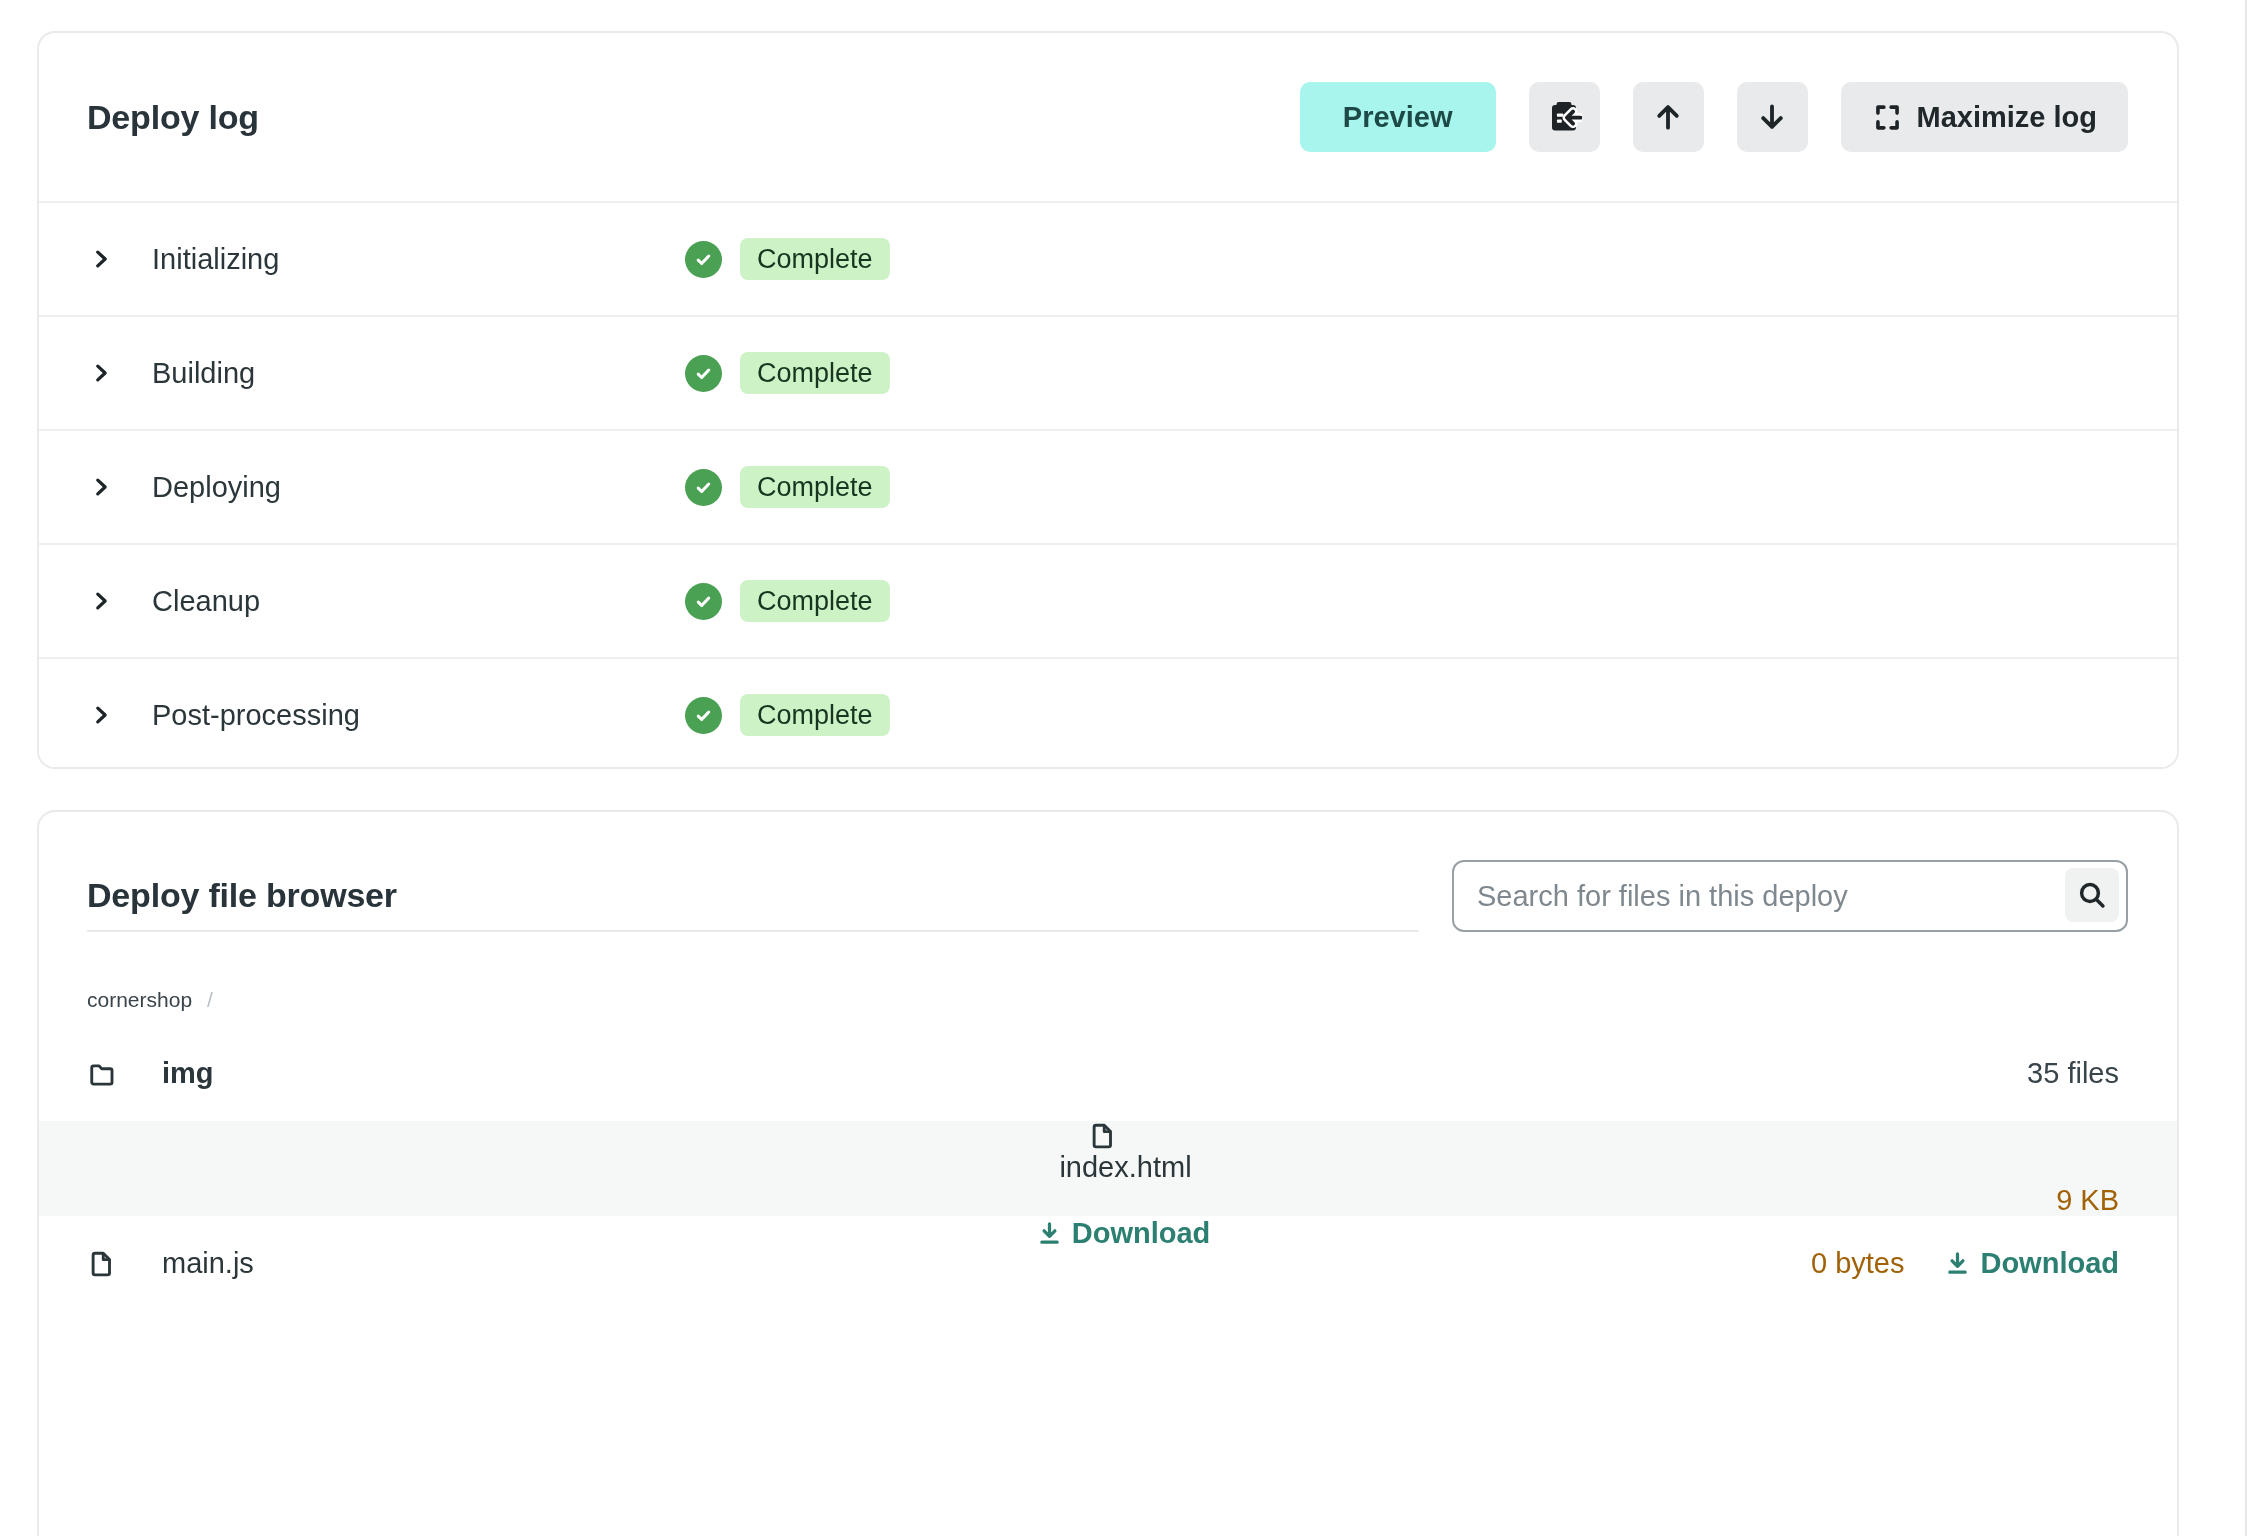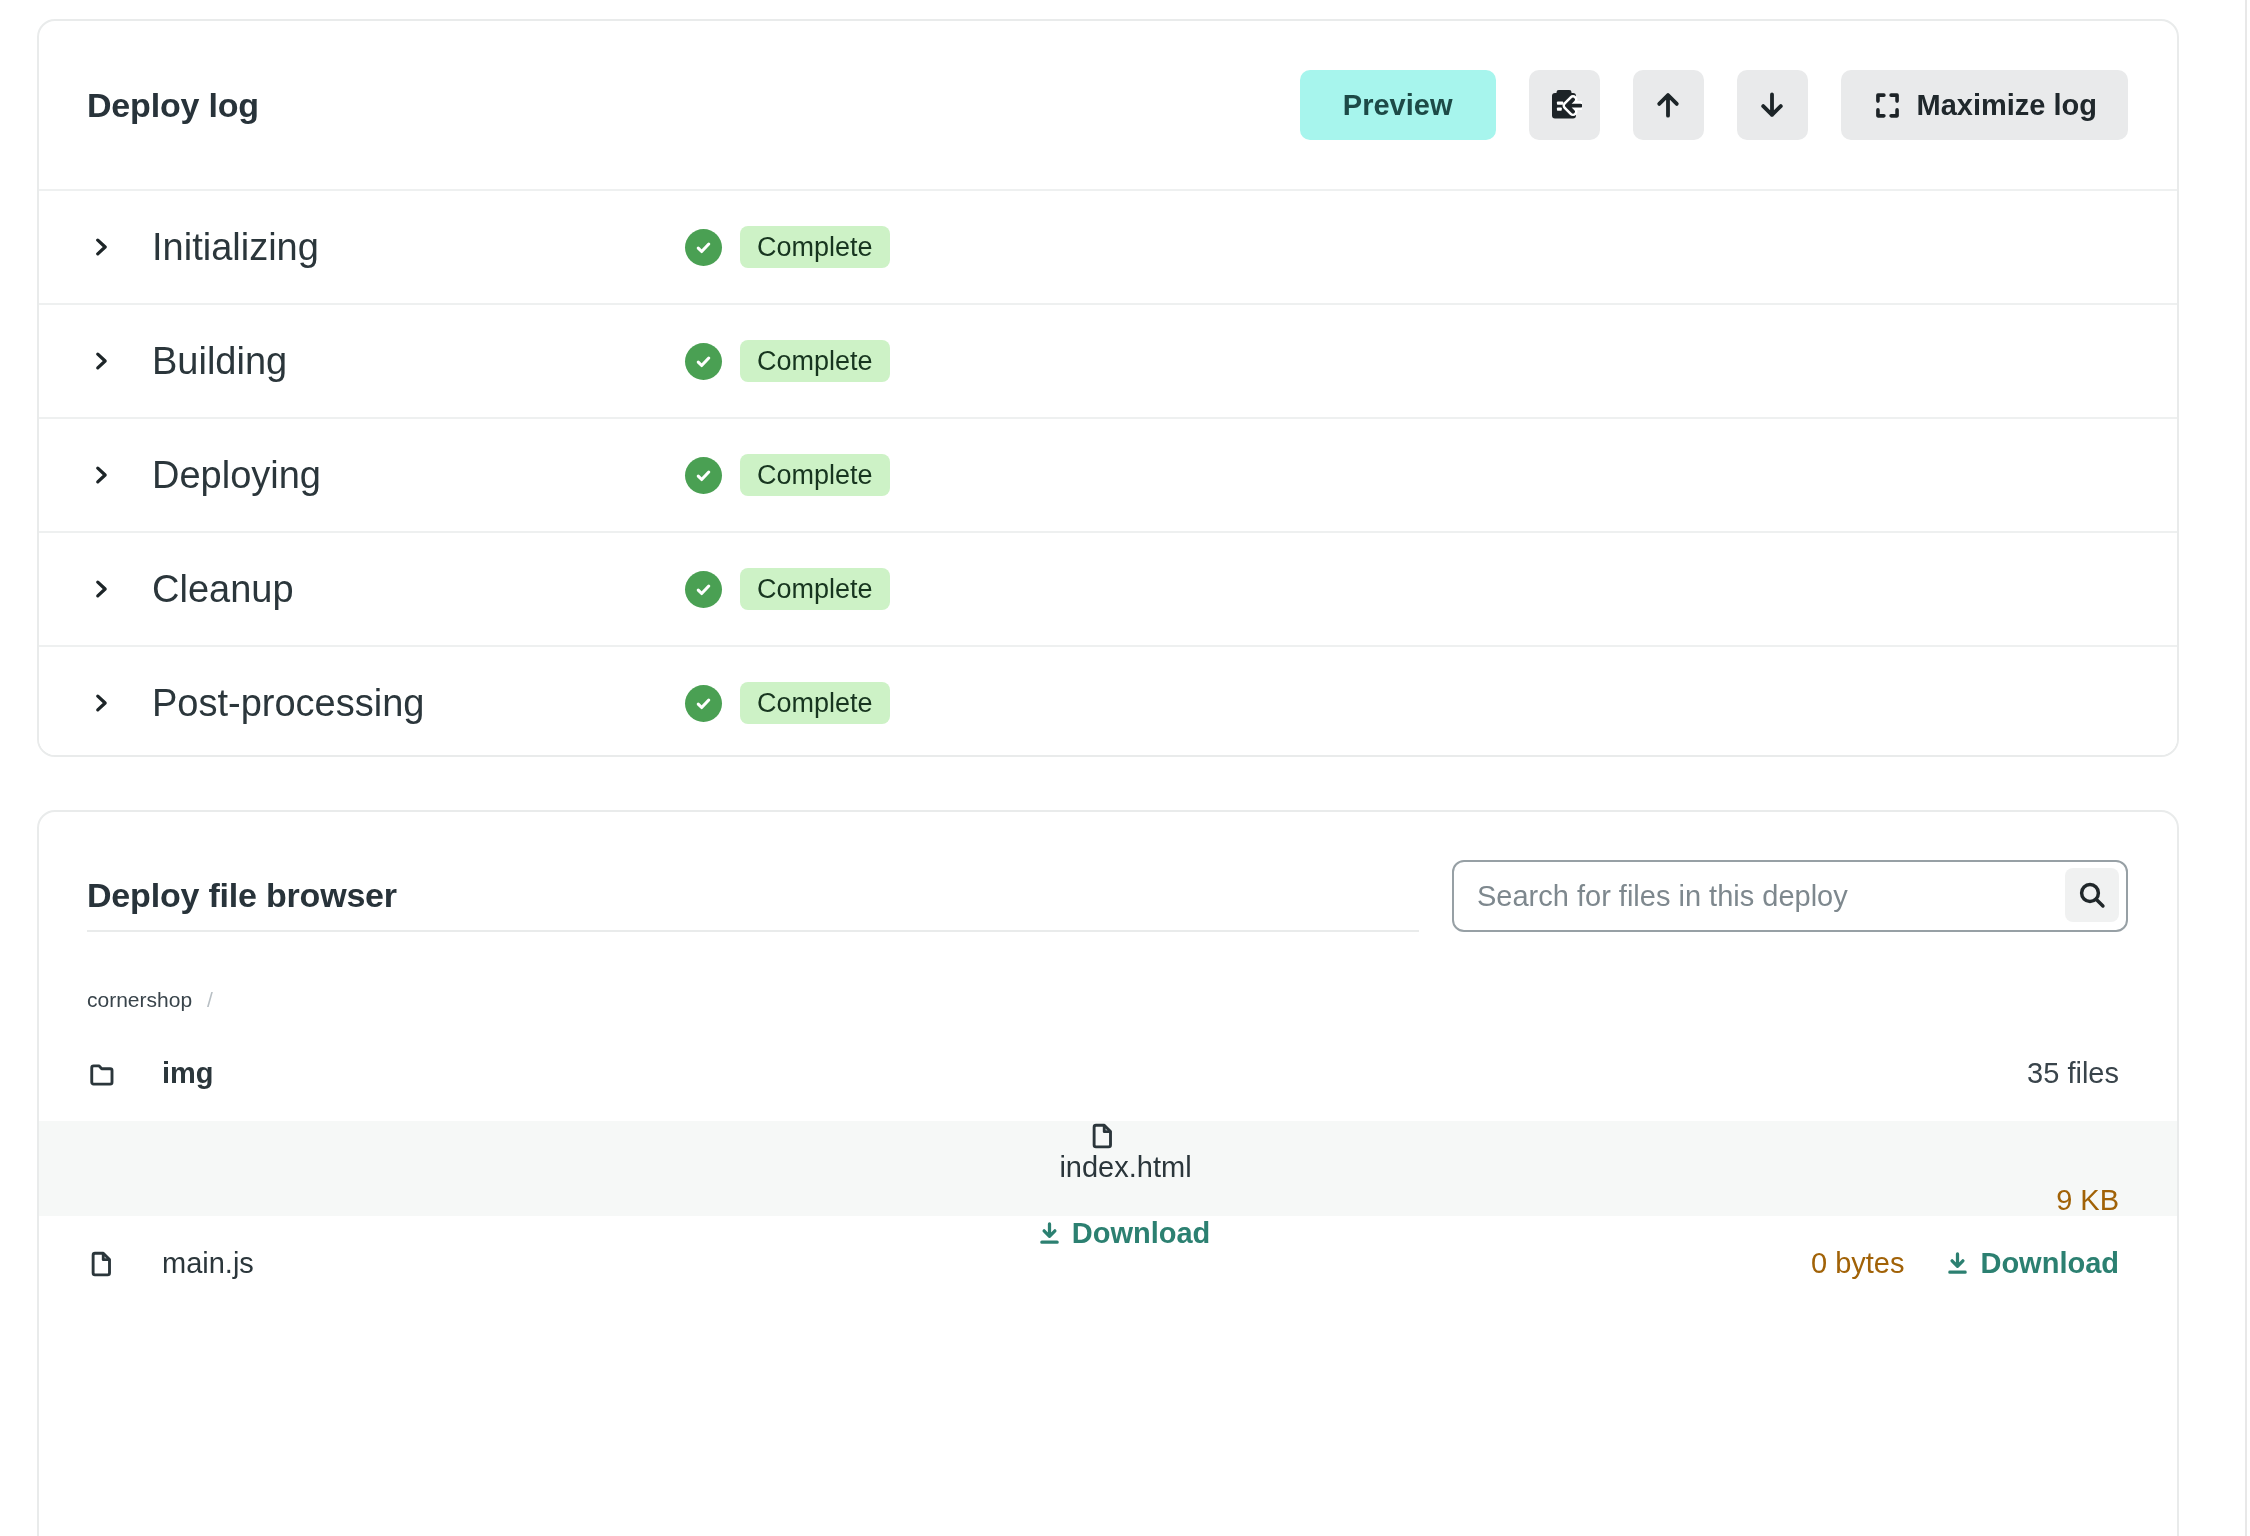--- a/index.html
+++ b/index.html
@@ -14,21 +14,21 @@
   .page { position: relative; width: 2250px; height: 1536px; background: #fff; }
   .page-right-border {
     position: absolute; top: 0; right: 3px; width: 2px; height: 1536px;
     background: #e8e8e8;
   }
   .card {
     position: absolute; left: 37px; width: 2142px;
     background: #fff; border: 2px solid #e9ebeb; border-radius: 18px;
   }
   
-  .deploy-log { top: 19px; height: 738px; overflow: hidden; }
+  .deploy-log { top: 31px; height: 738px; overflow: hidden; }
   .log-header {
     height: 168px; display: flex; align-items: center;
     padding: 0 49px 0 48px;
   }
   h1, h2 { font-size: 34px; font-weight: 700; color: #28333a; letter-spacing: -0.2px; }
   .log-actions { margin-left: auto; display: flex; align-items: center; gap: 33px; }
   .btn {
     height: 70px; border: none; border-radius: 10px; cursor: pointer;
     display: inline-flex; align-items: center; justify-content: center;
     font-family: "Liberation Sans", sans-serif; font-size: 29px;
@@ -39,21 +39,21 @@
     background: #e9eaeb; color: #20282c; font-weight: 600;
     padding: 0 31px; gap: 14px;
   }
   .stage-row {
     height: 114px; display: flex; align-items: center;
     padding: 0 49px 0 51px; border-top: 2px solid #eef0f0;
     background: #fff; cursor: pointer;
   }
   .chev { width: 22px; height: 22px; display: inline-flex; flex: 0 0 22px; }
   .stage-label {
-    margin-left: 40px; width: 533px; font-size: 38px; font-weight: 500; color: #2b363b;
+    margin-left: 40px; width: 533px; font-size: 29px; font-weight: 500; color: #2b363b;
   }
   .stage-status { display: flex; align-items: center; }
   .check-circle {
     width: 37px; height: 37px; border-radius: 50%; background: #4aa053;
     display: inline-flex; align-items: center; justify-content: center;
   }
   .badge {
     margin-left: 18px; height: 42px; padding: 0 17px; border-radius: 8px;
     background: #cdf2c6; color: #17351f; font-size: 27px; font-weight: 400;
     display: inline-flex; align-items: center;

